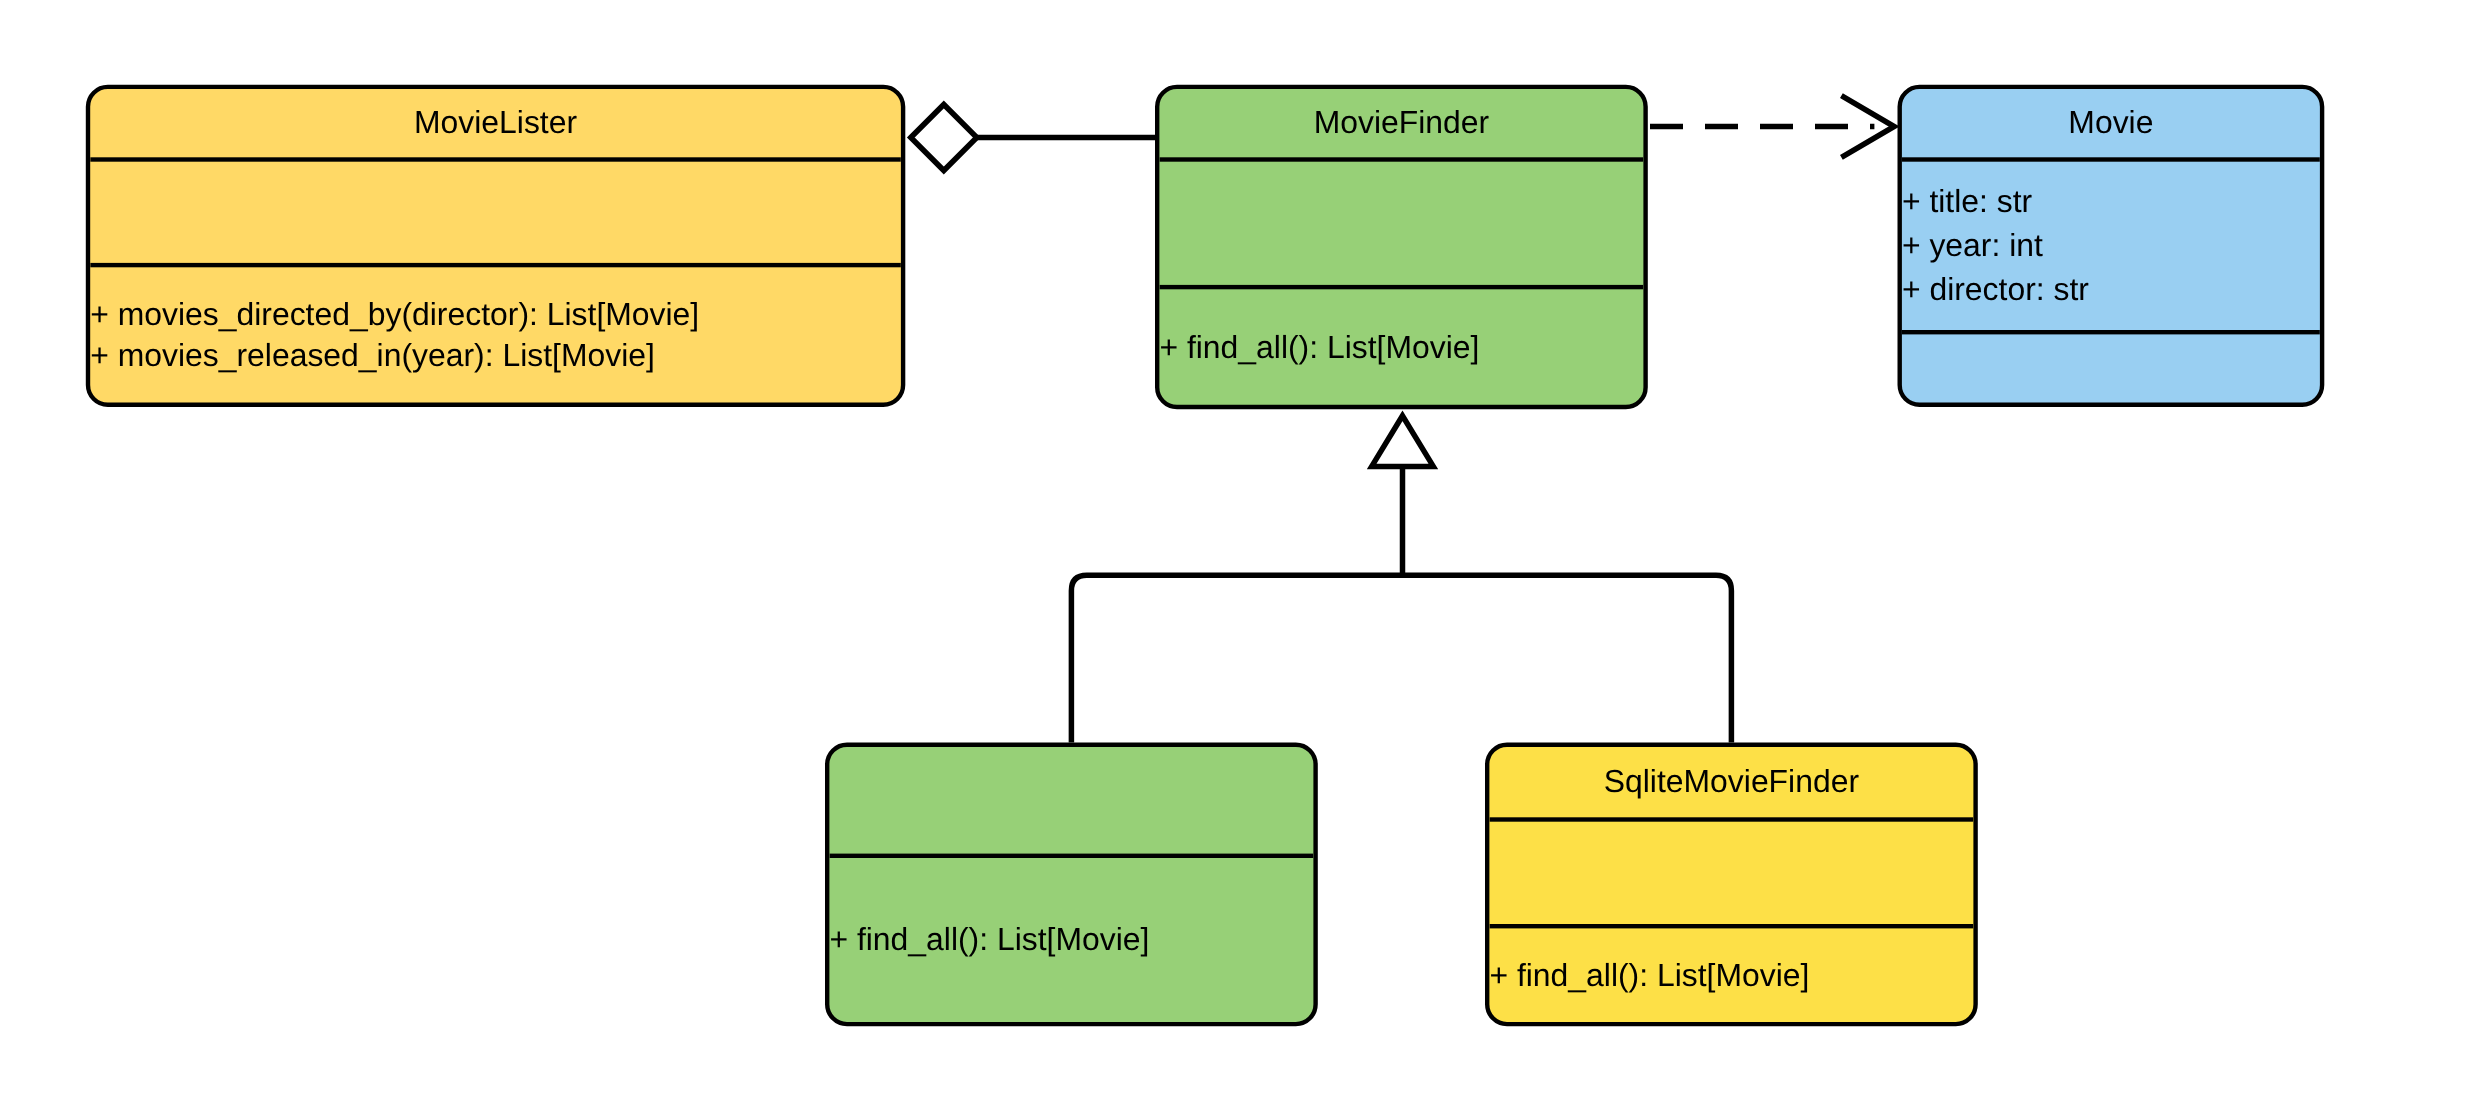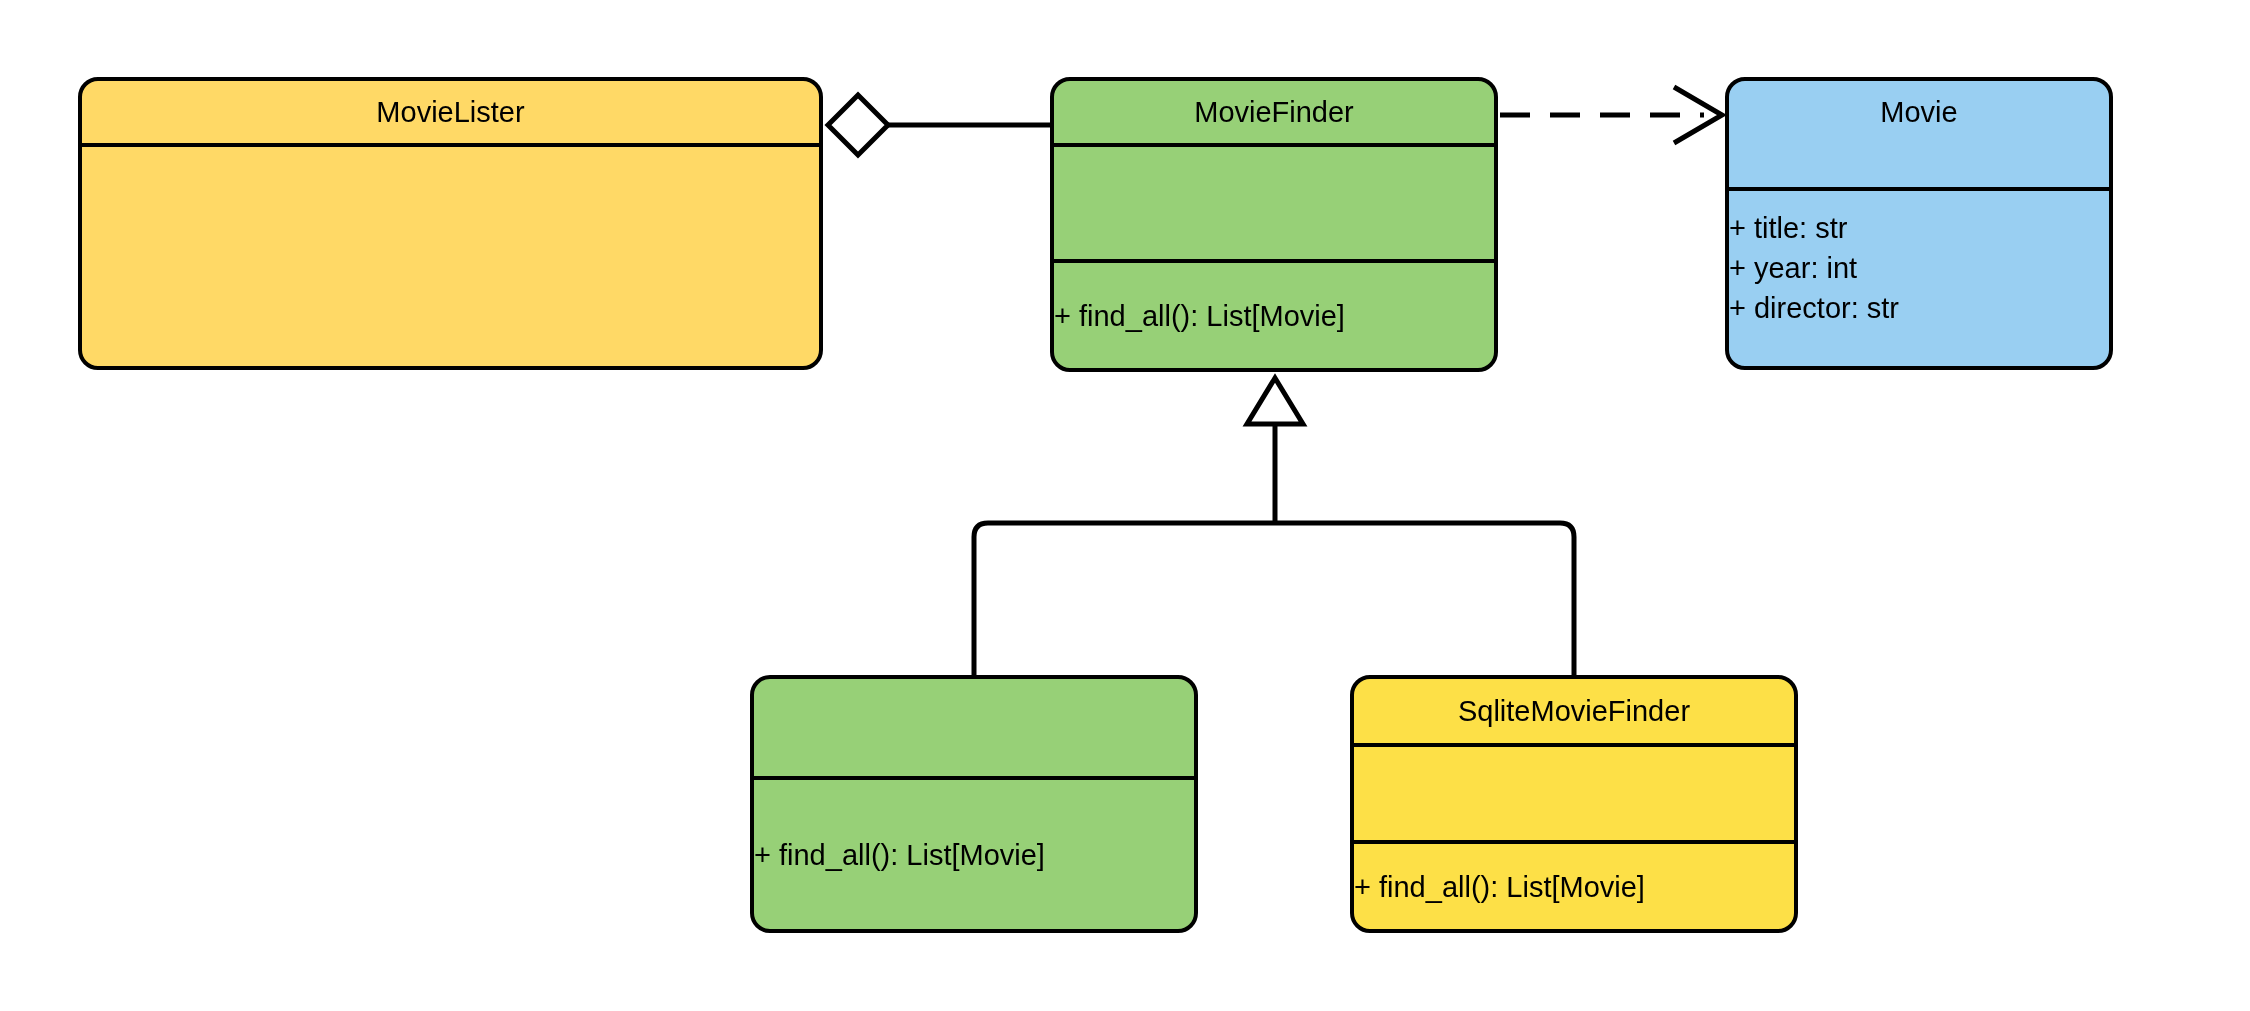--- a/index.html
+++ b/index.html
@@ -55,31 +55,35 @@
 
       <line x1="1275" y1="424" x2="1275" y2="523"></line>
       <path d="M974,675 L974,537 Q974,523 988,523 L1560,523 Q1574,523 1574,537 L1574,675"></path>
       <polygon points="1275,378 1247,424 1303,424" fill="#FFFFFF"></polygon>
     </g>
   </svg>
 
   <div class="uml-class" style="left: 78px; top: 77px; width: 745px; height: 293px; background-color: rgb(255, 217, 102);">
     <div class="sec title" style="height:62px">MovieLister</div>
     <div class="sec" style="height:96px"></div>
+    <div class="sec members grow">
+      <div class="member">+ movies_directed_by(director): List[Movie]</div>
+      <div class="member">+ movies_released_in(year): List[Movie]</div>
+    </div>
   </div>
 
   <div class="uml-class" style="left: 1050px; top: 77px; width: 448px; height: 295px; background-color: rgb(151, 208, 119);">
     <div class="sec title" style="height:62px">MovieFinder</div>
     <div class="sec" style="height:116px"></div>
     <div class="sec members grow">
       <div class="member">+ find_all(): List[Movie]</div>
     </div>
   </div>
 
-  <div class="uml-class" style="left: 1725px; top: 77px; width: 388px; height: 293px; background-color: rgb(153, 207, 242); gap: 44px;">
+  <div class="uml-class" style="left: 1725px; top: 77px; width: 388px; height: 293px; background-color: rgb(153, 207, 242);">
     <div class="sec title" style="height:62px">Movie</div>
     <div class="sec members" style="height:157px">
       <div class="member lh40">+ title: str</div>
       <div class="member lh40">+ year: int</div>
       <div class="member lh40">+ director: str</div>
     </div>
     <div class="sec grow"></div>
   </div>
 
   <div class="uml-class" style="left: 750px; top: 675px; width: 448px; height: 258px; background-color: rgb(151, 208, 119);">

